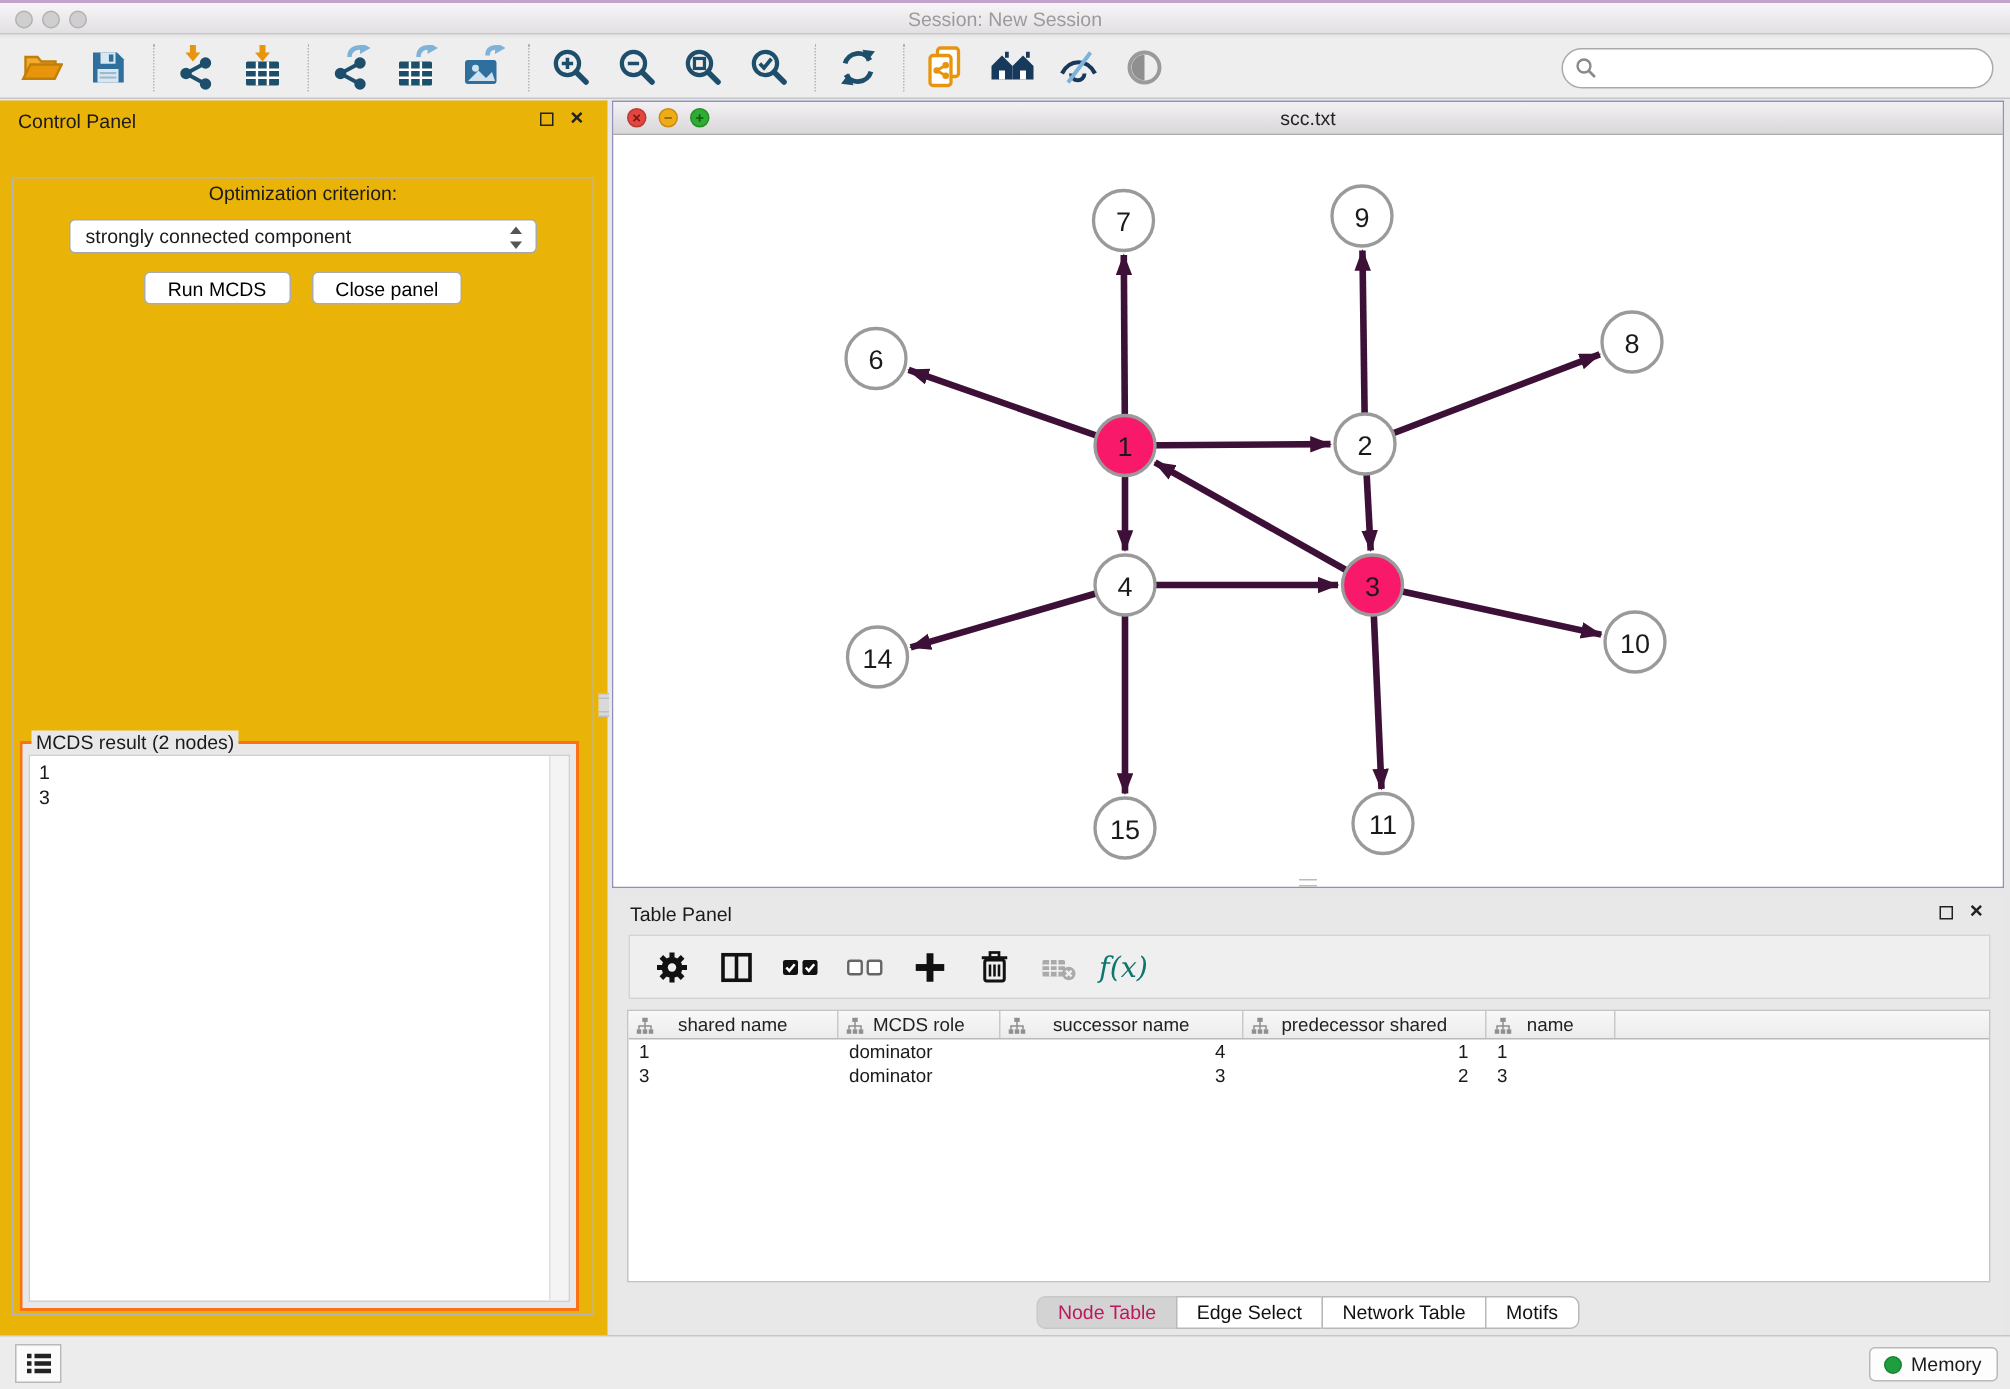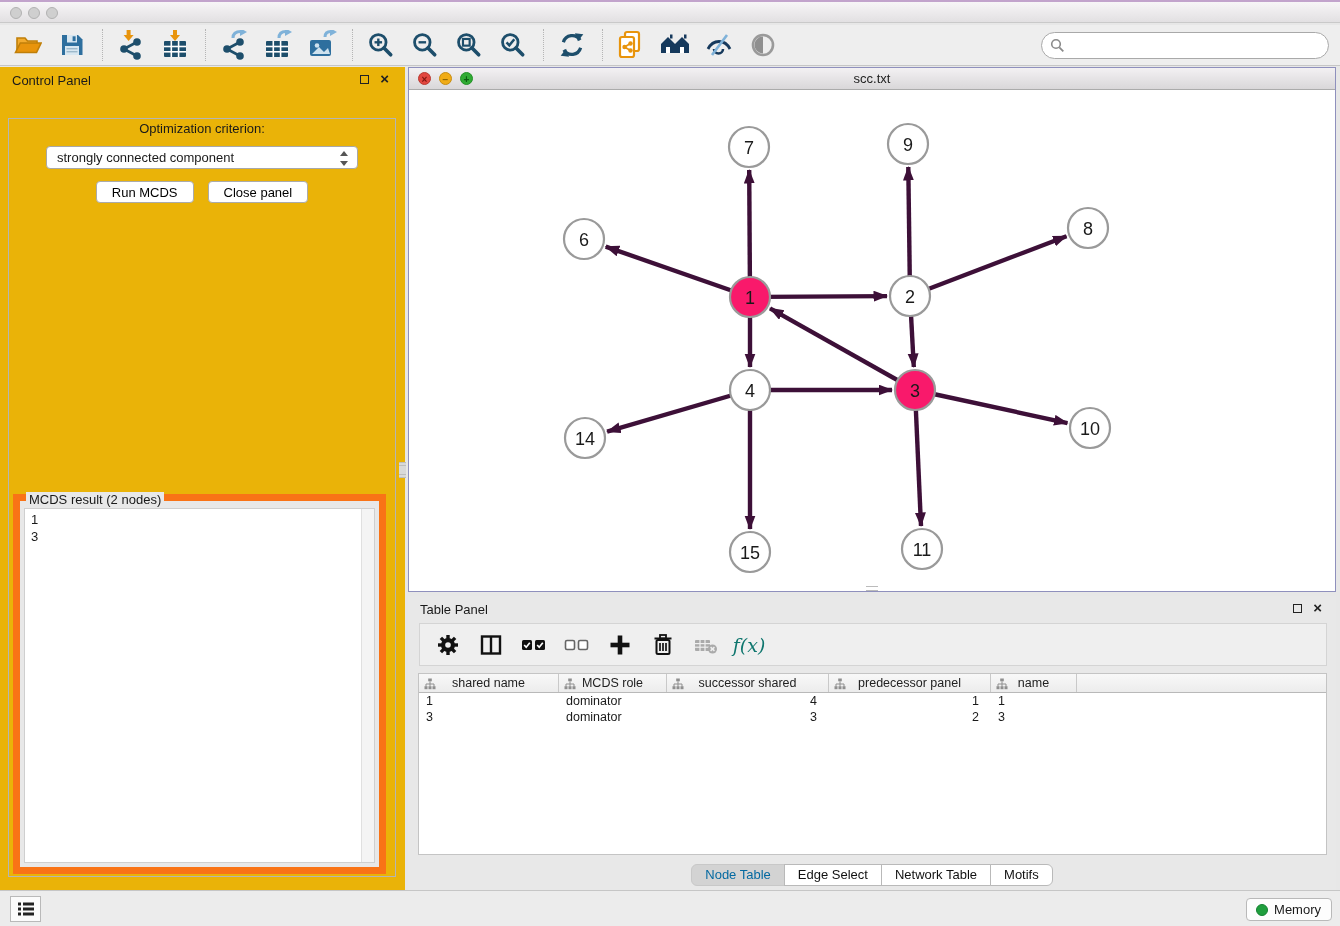--- a/index.html
+++ b/index.html
@@ -43,21 +43,21 @@
            background:#fff; position:relative; line-height:21px; padding:0 26px 0 10px; font-size:13px; }
   .combo-arrows { position:absolute; right:8px; top:4px; width:9px; height:15px; }
   .combo-arrows .up { position:absolute; top:0; left:0; width:0; height:0;
            border-left:4.5px solid transparent; border-right:4.5px solid transparent; border-bottom:5px solid #555; }
   .combo-arrows .down { position:absolute; bottom:0; left:0; width:0; height:0;
            border-left:4.5px solid transparent; border-right:4.5px solid transparent; border-top:5px solid #555; }
   .cp-buttons { margin-top:12px; display:flex; justify-content:center; gap:14px; }
   .btn { height:22px; padding:0 15px; background:#fff; border:1px solid #ababab; border-radius:4px;
          font-size:13px; display:flex; align-items:center; font-family:"Liberation Sans",sans-serif; }
   .result-fieldset { position:absolute; left:13px; right:19px; top:427px; bottom:16px;
-         border:7px solid #f97316; background:#e8e8e8; }
+         border:2px solid #f97316; background:#e8e8e8; }
   .result-legend { position:absolute; top:-9px; left:6px; background:#e8e8e8; padding:0 3px; font-size:13px; }
   .result-area { position:absolute; left:4px; right:4px; top:7px; bottom:4px; background:#fff;
          border:1px solid #cfcfcf; overflow:hidden; }
   .result-scroll { position:absolute; right:0; top:0; bottom:0; width:13px; background:#f4f4f4; border-left:1px solid #e0e0e0; }
   .result-text { white-space:pre; padding:2px 6px; font-size:13px; line-height:17px; }
   .splitter-grip { position:absolute; left:399px; top:462px; width:7px; height:16px;
          border-top:4px double #bdbdbd; border-bottom:4px double #bdbdbd; background:#d9d9d9; }
 
   
   .network-window { position:absolute; left:408px; top:67px; width:928px; height:525px;
@@ -87,38 +87,39 @@
          border-bottom:1px solid #b9b9b9; }
   .th { position:relative; border-right:1px solid #c9c9c9; display:flex; align-items:center;
         justify-content:center; font-size:12.5px; color:#222; flex:none; }
   .sort-ico { position:absolute; left:5px; top:4px; }
   .tr { display:flex; height:16px; align-items:center; font-size:12.5px; }
   .td { flex:none; padding:0 12px 0 7px; overflow:hidden; white-space:nowrap; }
   .tp-tabs { position:absolute; left:0; right:0; bottom:4px; display:flex; justify-content:center; }
   .tp-tabs .seg-tab { height:22px; line-height:20px; border-radius:0; }
   .tp-tabs .seg-tab:first-child { border-radius:6px 0 0 6px; }
   .tp-tabs .seg-tab:last-child { border-radius:0 6px 6px 0; }
-  .tp-tabs .seg-tab.active { background:#d3d3d3; color:#0369a1; }
+  .tp-tabs .seg-tab.active { background:#d3d3d3; color:#be185d; }
 
   
   .statusbar { position:absolute; left:0; top:890px; right:0; height:36px; background:#ececec;
          border-top:1px solid #c6c6c6; }
   .sb-left-btn { position:absolute; left:10px; top:5px; width:31px; height:26px; background:#fbfbfb;
          border:1px solid #b9b9b9; display:flex; align-items:center; justify-content:center; }
   .memory-btn { position:absolute; right:8px; top:7px; height:23px; padding:0 10px 0 9px; background:#fdfdfd;
          border:1px solid #b9b9b9; border-radius:4px; display:flex; align-items:center; gap:6px; font-size:13px; }
   .mem-dot { width:12px; height:12px; border-radius:50%; background:#1f9e3d; border:1px solid #158232; }
 </style>
 </head>
 <body>
 
 <div class="titlebar">
   <span class="traffic-inactive" style="left:10px"></span>
   <span class="traffic-inactive" style="left:28px"></span>
   <span class="traffic-inactive" style="left:46px"></span>
+  <div class="app-title">Session: New Session</div>
 </div>
 
 <div class="toolbar">
   <span class="tbi">
     <svg width="28" height="26" viewBox="0 0 28 26">
         <path d="M3 20 V6 h8 l2.5 3 H23 v3.5" fill="#f3ab2d" stroke="#c07f08" stroke-width="1.6"></path>
         <path d="M1.5 20.5 L6.3 11 h20.8 l-4.6 9.5 Z" fill="#e8940c" stroke="#c07f08" stroke-width="1.6"></path>
       </svg>
   </span>
   <span class="tbi">
@@ -510,35 +511,35 @@
             <g fill="#8f8f8f">
               <rect x="4.2" y="0.5" width="3.6" height="2.8"></rect>
               <rect x="0.5" y="8.2" width="3" height="3"></rect>
               <rect x="4.5" y="8.2" width="3" height="3"></rect>
               <rect x="8.5" y="8.2" width="3" height="3"></rect>
             </g>
             <g stroke="#8f8f8f" stroke-width="1" fill="none">
               <path d="M6 3.3 V6 M2 8.2 V6 H10 V8.2 M6 6 V8.2"></path>
             </g>
           </svg>
-          <span>successor shared</span>
+          <span>successor name</span>
         </div>
         <div class="th" style="width: 162px;">
           <svg class="sort-ico" width="12" height="12" viewBox="0 0 12 12">
             <g fill="#8f8f8f">
               <rect x="4.2" y="0.5" width="3.6" height="2.8"></rect>
               <rect x="0.5" y="8.2" width="3" height="3"></rect>
               <rect x="4.5" y="8.2" width="3" height="3"></rect>
               <rect x="8.5" y="8.2" width="3" height="3"></rect>
             </g>
             <g stroke="#8f8f8f" stroke-width="1" fill="none">
               <path d="M6 3.3 V6 M2 8.2 V6 H10 V8.2 M6 6 V8.2"></path>
             </g>
           </svg>
-          <span>predecessor panel</span>
+          <span>predecessor shared</span>
         </div>
         <div class="th" style="width: 86px;">
           <svg class="sort-ico" width="12" height="12" viewBox="0 0 12 12">
             <g fill="#8f8f8f">
               <rect x="4.2" y="0.5" width="3.6" height="2.8"></rect>
               <rect x="0.5" y="8.2" width="3" height="3"></rect>
               <rect x="4.5" y="8.2" width="3" height="3"></rect>
               <rect x="8.5" y="8.2" width="3" height="3"></rect>
             </g>
             <g stroke="#8f8f8f" stroke-width="1" fill="none">

